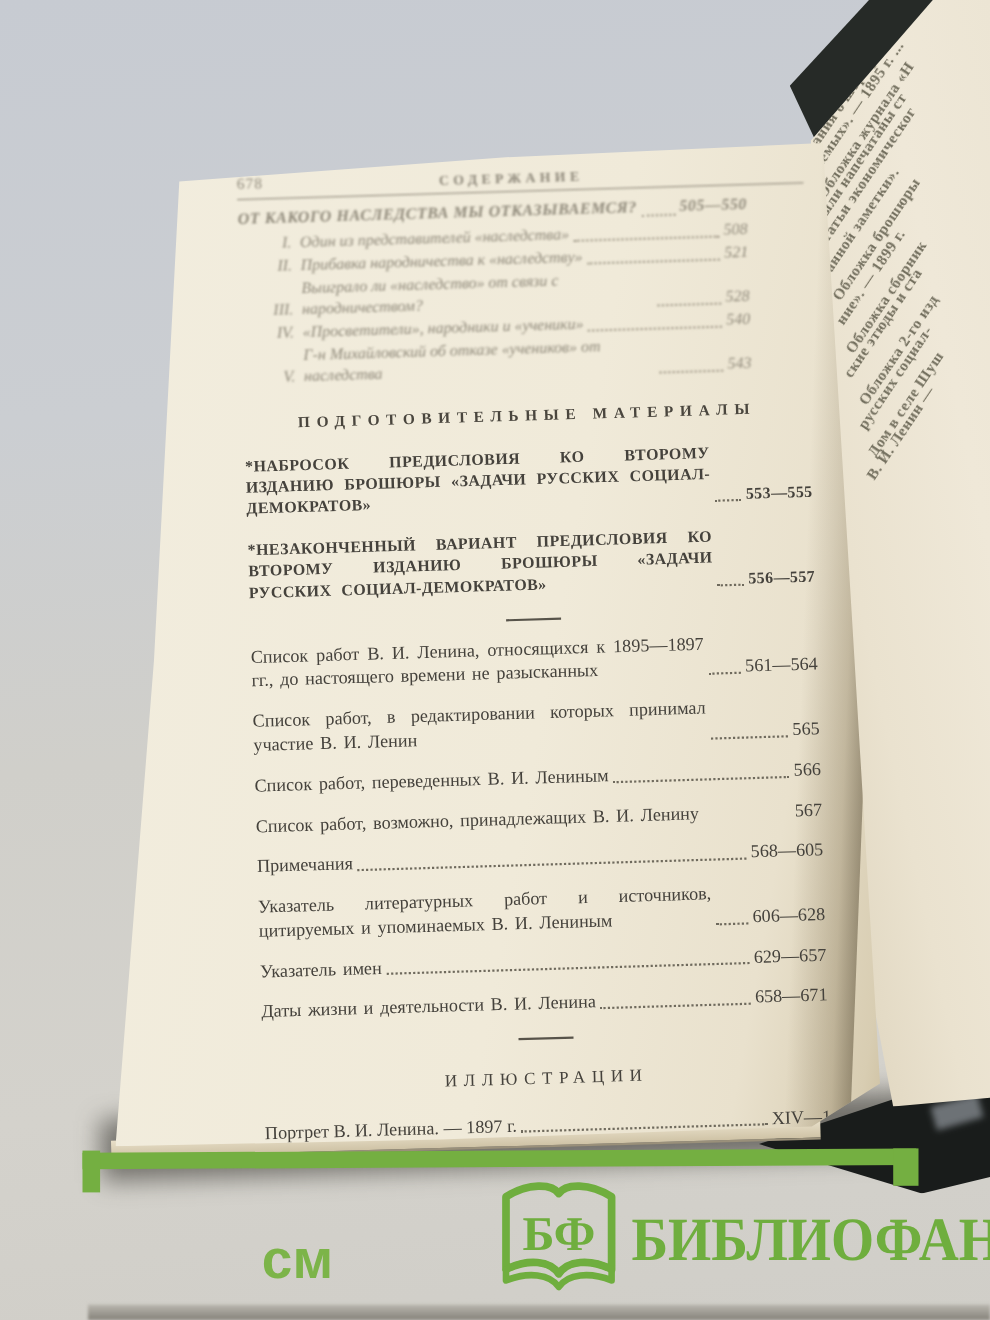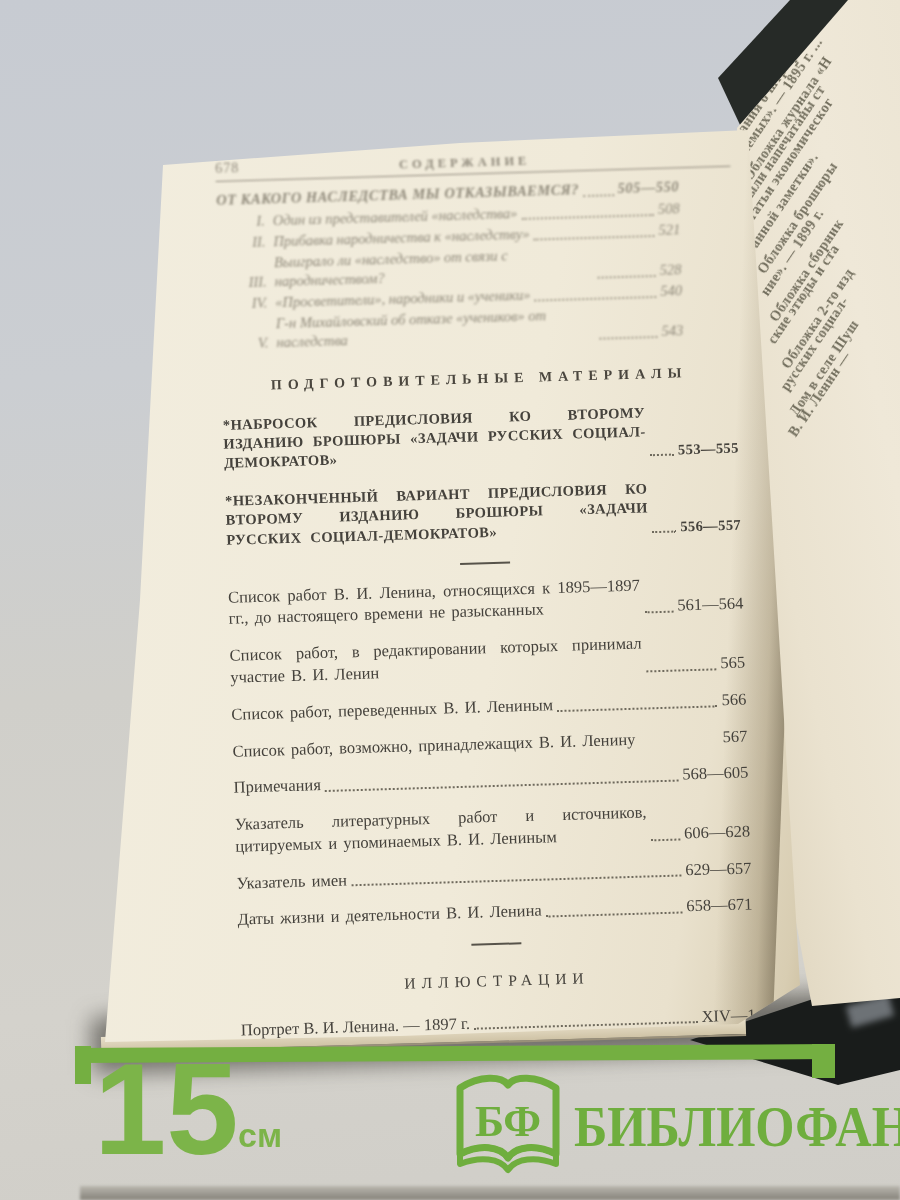--- a/index.html
+++ b/index.html
@@ -95,21 +95,21 @@
   .ill .lbl{max-width:84%;text-align:justify;}
 
   
   .ruler-bar{position:absolute;left:75px;top:1046px;width:758px;height:15px;background:#74af41;z-index:5;
     transform:rotate(-.3deg);}
   .ruler-capL{position:absolute;left:75px;top:1046px;width:16px;height:38px;background:#74af41;z-index:5;}
   .ruler-capR{position:absolute;left:812px;top:1044px;width:23px;height:34px;background:#74af41;z-index:5;}
   .ruler-num{position:absolute;left:94px;top:1050px;z-index:5;color:#7cb449;
     font-family:"Liberation Sans",sans-serif;font-weight:bold;font-size:130px;line-height:.92;}
   .ruler-unit{position:absolute;left:238px;top:1116px;z-index:5;color:#7cb449;
-    font-family:"Liberation Sans",sans-serif;font-weight:bold;font-size:34px;}
+    font-family:"Liberation Sans",sans-serif;font-weight:bold;font-size:50px;}
   .logo{position:absolute;left:452px;top:1072px;z-index:5;display:flex;align-items:center;}
   .logo-name{color:#6fae3e;font-family:"Liberation Serif",serif;font-weight:bold;font-size:56px;
     letter-spacing:0;transform:scaleX(.9);transform-origin:left center;margin-left:10px;}
   .bottom-strip{position:absolute;left:80px;top:1186px;width:820px;height:14px;z-index:5;
     background:linear-gradient(#b9b6ae,#85827a);filter:blur(1.5px);}
 </style>
 </head>
 <body>
 
 <div class="scene">
@@ -262,21 +262,20 @@
           <span class="pg">3</span>
         </div>
       </div>
 
     </div>
   </div>
 
   <div class="ruler-bar"></div>
   <div class="ruler-capL"></div>
   <div class="ruler-capR"></div>
-  <div class="ruler-num">15</div>
   <div class="ruler-unit">см</div>
 
   <div class="logo">
     <svg width="112" height="110" viewBox="0 0 112 110">
       <path d="M8 16 C28 3 50 4 56 13 C62 4 84 3 104 16 L104 82 C84 72 64 74 56 86 C48 74 28 72 8 82 Z" fill="none" stroke="#6fae3e" stroke-width="7" stroke-linejoin="round"></path>
       <path d="M8 82 C28 72 48 74 56 86 C64 74 84 72 104 82 L104 92 C84 84 64 86 56 98 C48 86 28 84 8 92 Z" fill="none" stroke="#6fae3e" stroke-width="6" stroke-linejoin="round"></path>
       <text x="56" y="64" text-anchor="middle" font-family="Liberation Serif, serif" font-weight="bold" font-size="44" fill="#6fae3e">БФ</text>
     </svg>
     <div class="logo-name">БИБЛИОФАН</div>
   </div>

